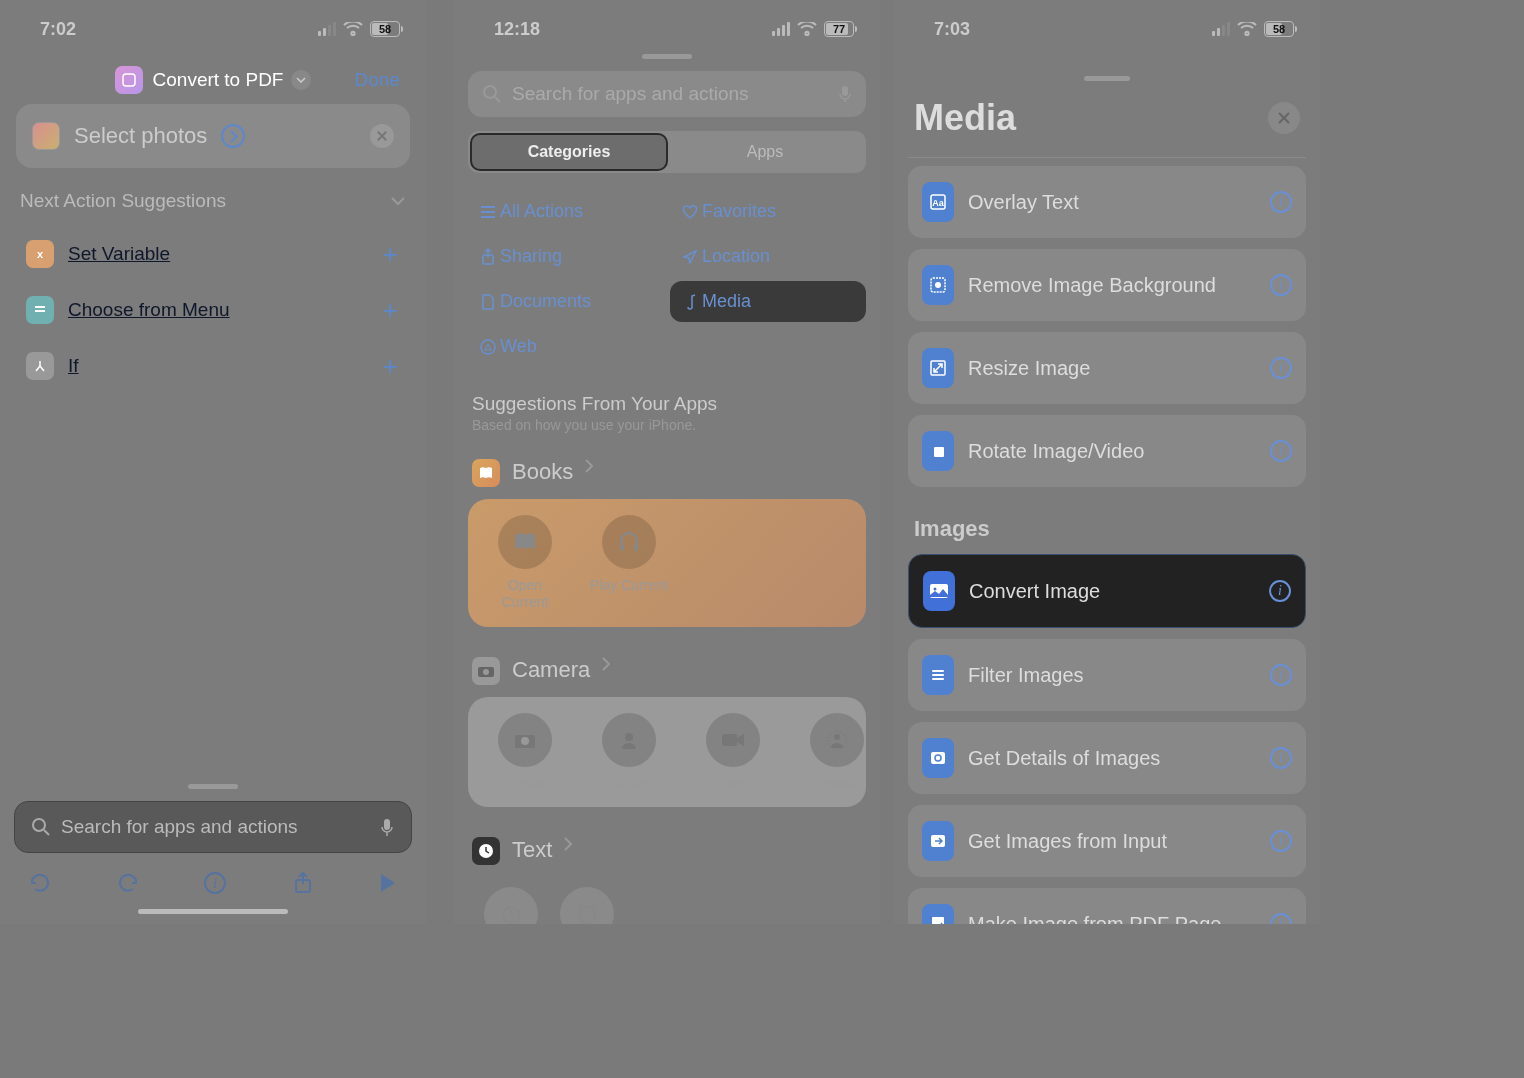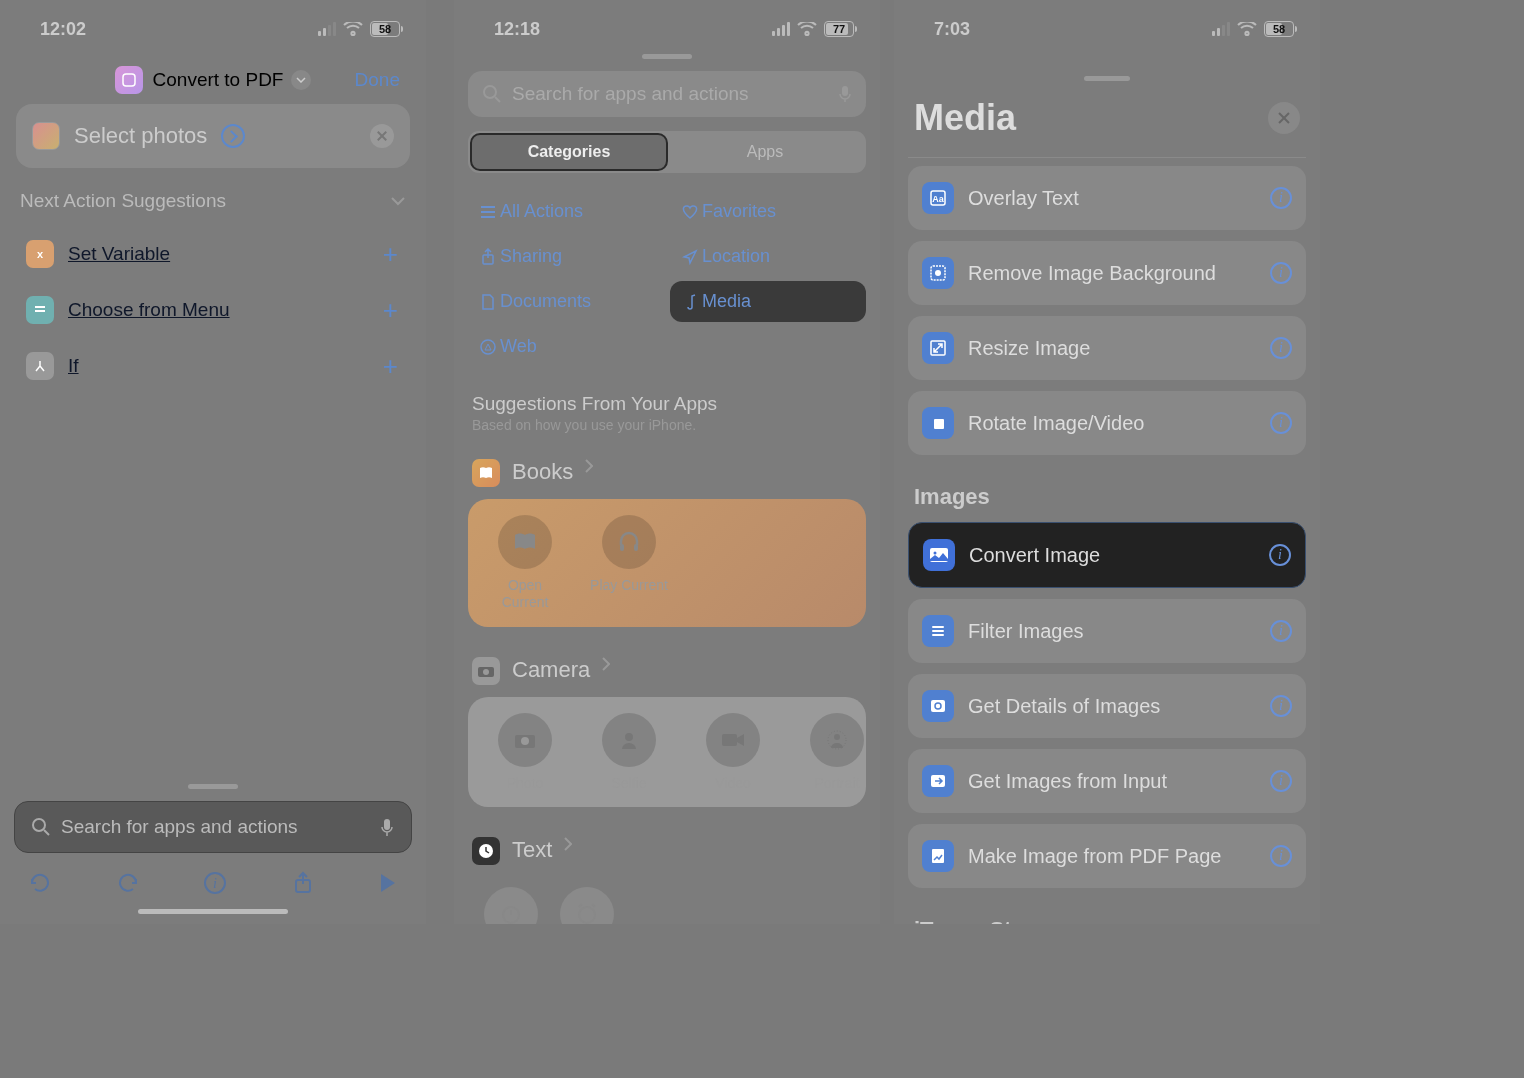--- a/index.html
+++ b/index.html
@@ -45,21 +45,21 @@
   .battery::before{content:"";position:absolute;right:-4px;top:4px;width:2px;height:6px;background:#bbb;border-radius:0 2px 2px 0;}
   .battery .fill{position:absolute;left:1px;top:1px;bottom:1px;background:#bbb;border-radius:2px;}
   .battery .pct{position:relative;z-index:1;}
   
   
   .p1-header {
     display:flex;align-items:center;justify-content:center;padding:18px 20px 10px;position:relative;
   }
   .p1-header .done{position:absolute;right:26px;color:#5c88cc;font-size:19px;font-weight:500;}
   .app-icon{width:28px;height:28px;border-radius:7px;background:linear-gradient(135deg,#d896d8,#b896e8);margin-right:10px;display:flex;align-items:center;justify-content:center;}
-  .p1-header .title{color:#000000;font-size:19px;font-weight:500;}
+  .p1-header .title{color:#ffffff;font-size:19px;font-weight:500;}
   .chev-down-sm{width:20px;height:20px;border-radius:50%;background:#888;margin-left:8px;display:flex;align-items:center;justify-content:center;}
   .p1-body{padding:0 16px;}
   .action-card{
     background:#8a8a8a;border-radius:16px;padding:18px 16px;display:flex;align-items:center;gap:14px;margin-bottom:22px;position:relative;
   }
   .action-card .icon{width:28px;height:28px;border-radius:7px;background:linear-gradient(135deg,#d89090,#c8b070);border:1px solid #999;}
   .action-card .label{font-size:22px;font-weight:500;color:#ccc;}
   .arrow-circ{width:24px;height:24px;border:2px solid #5c88cc;border-radius:50%;display:flex;align-items:center;justify-content:center;}
   .arrow-circ::after{content:"";width:7px;height:7px;border-right:2px solid #5c88cc;border-top:2px solid #5c88cc;transform:rotate(45deg);margin-left:-3px;}
   .close-circ{position:absolute;right:16px;width:24px;height:24px;border-radius:50%;background:#999;display:flex;align-items:center;justify-content:center;}
@@ -131,35 +131,35 @@
   .p3-close{width:32px;height:32px;border-radius:50%;background:#888;display:flex;align-items:center;justify-content:center;position:relative;}
   .p3-close::before,.p3-close::after{content:"";position:absolute;width:14px;height:2px;background:#666;}
   .p3-close::before{transform:rotate(45deg);}
   .p3-close::after{transform:rotate(-45deg);}
   .p3-body{padding:0 14px;}
   .hr{height:1px;background:#8a8a8a;margin-bottom:8px;}
   .action-item{
     background:#888;border-radius:14px;padding:16px 14px;display:flex;align-items:center;gap:14px;margin-bottom:11px;position:relative;
   }
   .action-item.dark{background:#222;border:1.5px solid #3a5070;}
-  .ai-icon{width:32px;height:32px;border-radius:8px;display:flex;align-items:center;justify-content:center;flex-shrink:0;}
+  .ai-icon{width:32px;height:40px;border-radius:8px;display:flex;align-items:center;justify-content:center;flex-shrink:0;}
   .ai-blue{background:#5080d0;}
   .ai-blue2{background:#4070d8;}
   .action-item .label{font-size:20px;color:#ddd;font-weight:500;}
   .info-i{position:absolute;right:14px;width:22px;height:22px;border:2px solid #6890d8;border-radius:50%;display:flex;align-items:center;justify-content:center;color:#6890d8;font-size:14px;font-family:serif;font-style:italic;}
   .p3-section-title{font-size:22px;font-weight:700;color:#ccc;padding:18px 6px 12px;}
   
   svg{display:block;}
 </style>
 </head>
 <body>
 
 <div class="phone">
   <div class="status-bar">
-    <span>12:02</span>
+    <span>7:02</span>
     <div class="status-icons">
       <div class="signal-bars weak">
           <span class="b1"></span>
           <span class="b2"></span>
           <span class="b3"></span>
           <span class="b4"></span>
         </div>
       <svg width="20" height="14" viewBox="0 0 20 14">
           <path d="M10 13 a1.6 1.6 0 1 0 0-3.2 1.6 1.6 0 0 0 0 3.2z M4 6 a9 9 0 0 1 12 0 M1 3 a13 13 0 0 1 18 0" stroke="#bbb" stroke-width="2" fill="none"></path>
         </svg>

